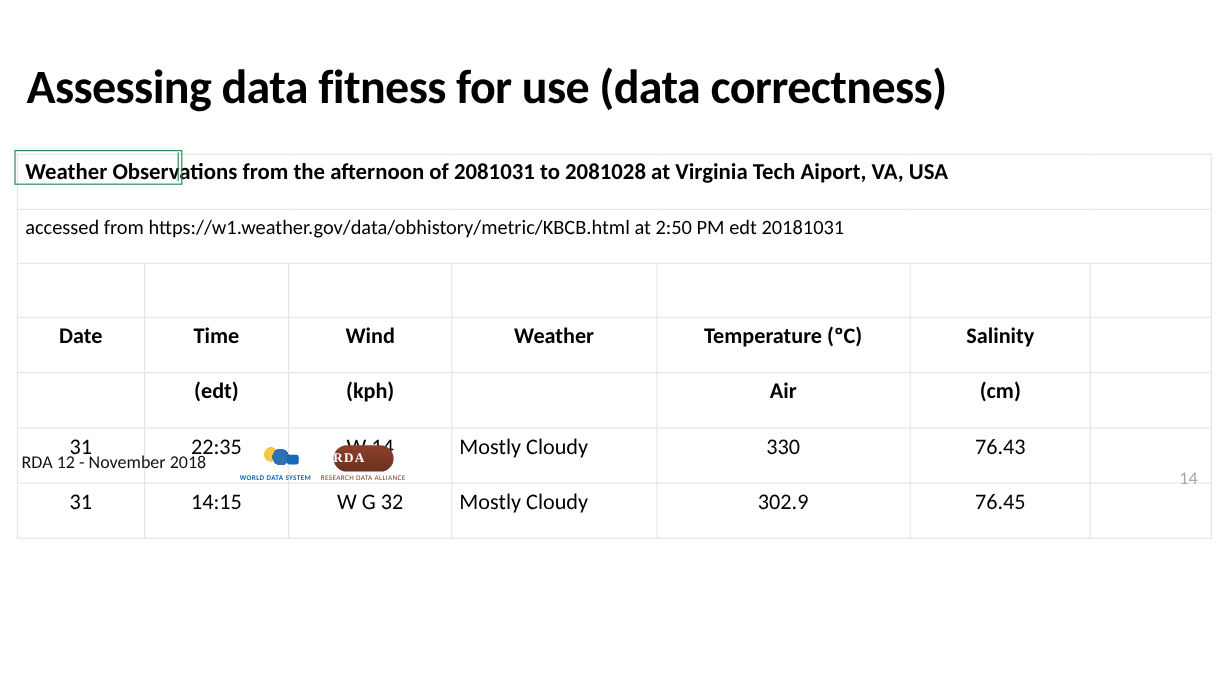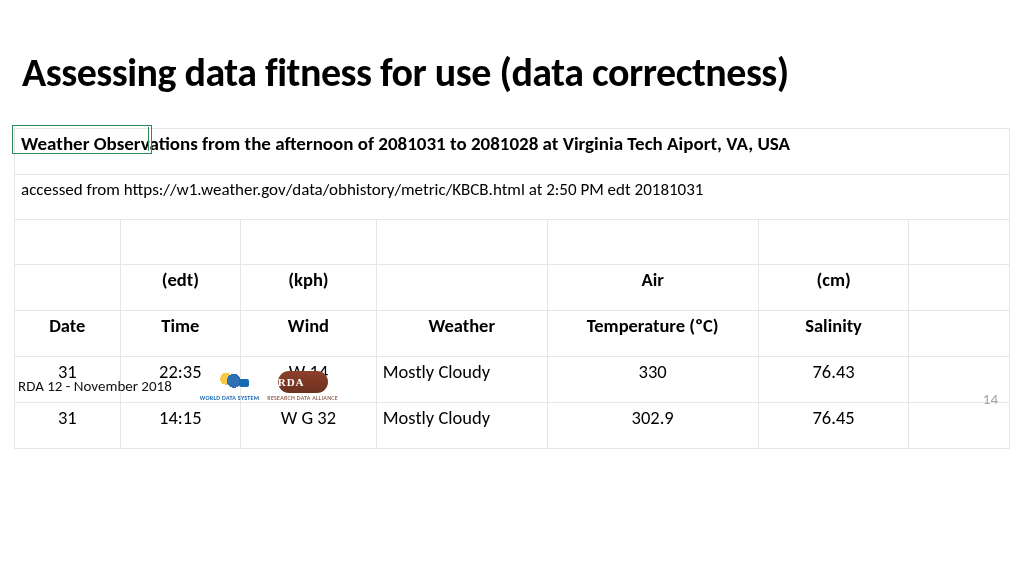--- a/index.html
+++ b/index.html
@@ -175,35 +175,35 @@
       <tr>
         <td></td>
             <td></td>
             <td></td>
             <td></td>
             <td></td>
             <td></td>
             <td></td>
       </tr>
       <tr>
-        <td></td>
-        <td class="bold center">(edt)</td>
-        <td class="bold center">(kph)</td>
-        <td></td>
-        <td class="bold center">Air</td>
-        <td class="bold center">(cm)</td>
-        <td></td>
-      </tr>
-      <tr>
         <td class="bold center">Date</td>
         <td class="bold center">Time</td>
         <td class="bold center">Wind</td>
         <td class="bold center">Weather</td>
         <td class="bold center">Temperature (ºC)</td>
         <td class="bold center">Salinity</td>
+        <td></td>
+      </tr>
+      <tr>
+        <td></td>
+        <td class="bold center">(edt)</td>
+        <td class="bold center">(kph)</td>
+        <td></td>
+        <td class="bold center">Air</td>
+        <td class="bold center">(cm)</td>
         <td></td>
       </tr>
       <tr>
         <td class="center">31</td>
         <td class="center">22:35</td>
         <td class="center">W 14</td>
         <td class="left">Mostly Cloudy</td>
         <td class="center">330</td>
         <td class="center">76.43</td>
         <td></td>

